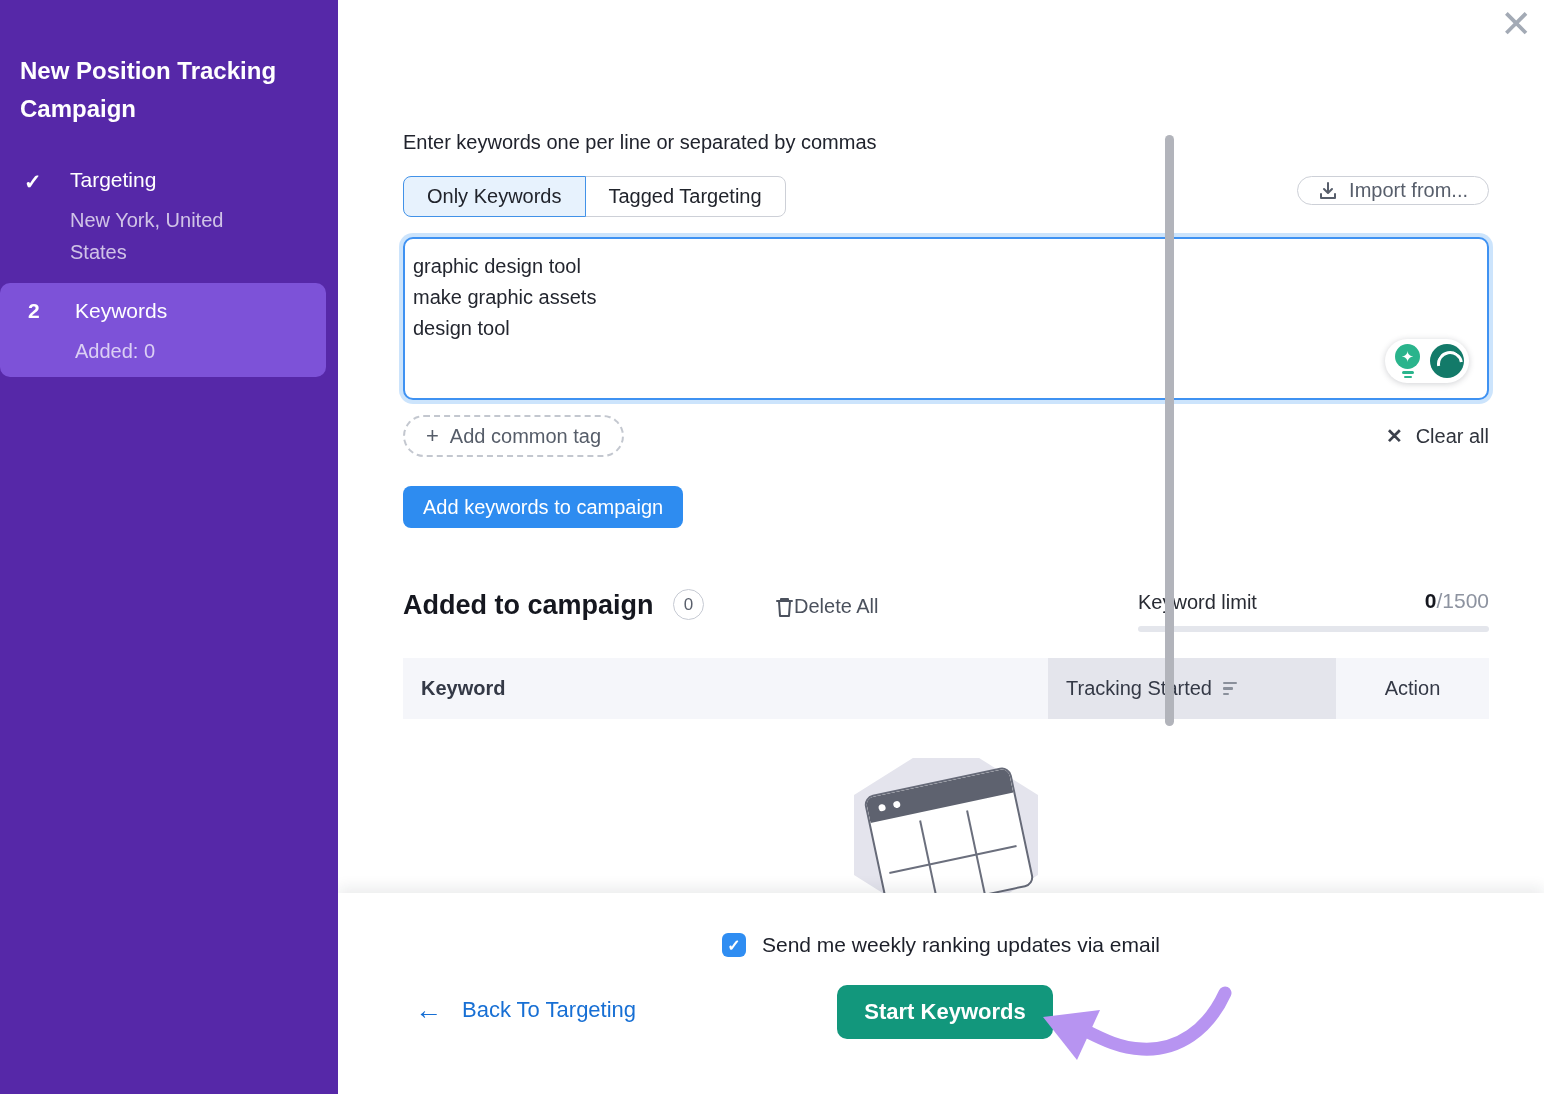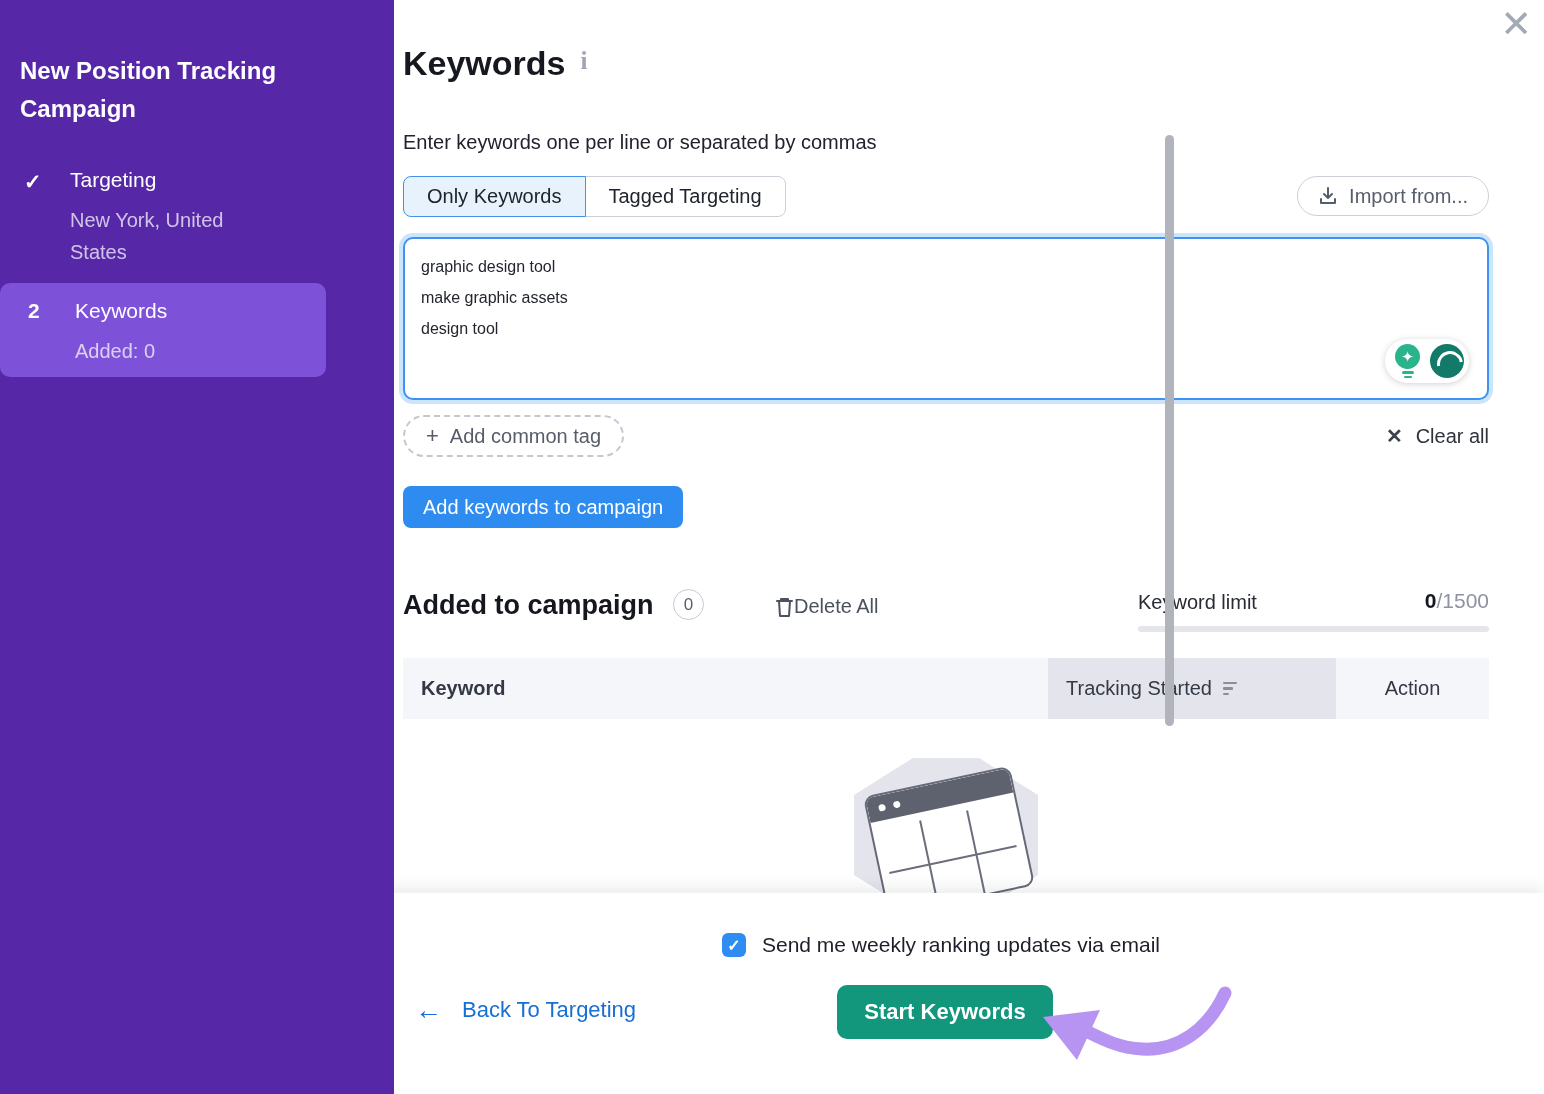--- a/index.html
+++ b/index.html
@@ -1,21 +1,21 @@
 <!DOCTYPE html>
 <html><head>
 <meta charset="utf-8">
 <style>
   * { margin:0; padding:0; box-sizing:border-box; }
   html,body { width:1544px; height:1094px; overflow:hidden; background:#fff;
     font-family:"Liberation Sans", sans-serif; }
   .stage { position:relative; width:1544px; height:1094px; background:#fff; overflow:hidden; }
 
   
-  .sidebar { position:absolute; left:0; top:0; bottom:0; width:394px; background:#5628a8; z-index:6; }
+  .sidebar { position:absolute; left:0; top:0; bottom:0; width:338px; background:#5628a8; z-index:6; }
   .sidebar-title { position:absolute; left:20px; top:52px; width:300px; color:#fff;
     font-size:24px; font-weight:700; line-height:38px; }
   .step { position:absolute; left:0; width:338px; color:#fff; }
   .step-check { position:absolute; left:24px; top:2px; font-size:21px; font-weight:700; color:#fff; }
   .step-num { position:absolute; left:28px; top:16px; font-size:21px; font-weight:700; }
   .step-label { position:absolute; left:70px; top:0; font-size:21px; font-weight:400; }
   .step-sub { position:absolute; left:70px; top:36px; width:210px; font-size:20px; line-height:32px;
     color:rgba(255,255,255,0.72); }
   .step-targeting { top:168px; }
   .step-keywords { top:283px; width:326px; height:94px; background:#7d52d8; border-radius:10px; }
@@ -32,27 +32,27 @@
     font-size:25px; color:#a0a6b0; }
   .subtitle { position:absolute; left:65px; top:131px; font-size:20px; color:#20232d; }
 
   .tabs { position:absolute; left:65px; top:176px; display:flex; }
   .tab { height:41px; line-height:39px; padding:0 23px; font-size:20px; color:#21242c;
     background:#fff; border:1px solid #cdd0d7; cursor:pointer; }
   .tab:first-child { border-radius:8px 0 0 8px; }
   .tab:last-child { border-radius:0 8px 8px 0; margin-left:-1px; }
   .tab.selected { background:#e7f2fd; border:1px solid #4292e8; position:relative; z-index:2; }
 
-  .import-btn { position:absolute; right:55px; top:176px; height:40px; padding:0 20px;
+  .import-btn { position:absolute; right:55px; top:176px; height:29px; padding:0 20px;
     background:#fff; border:1px solid #cdd0d7; border-radius:21px; display:flex;
     align-items:center; gap:11px; font-size:20px; color:#575e6b; cursor:pointer; }
 
   .kw-textarea { position:absolute; left:65px; top:237px; width:1086px; height:163px;
     border:2px solid #3f92f2; border-radius:10px; box-shadow:0 0 0 4px rgba(86,164,246,0.3);
-    padding:12px 16px; font-size:16px; line-height:31px; color:#23262f; resize:none; outline:none;
+    padding:12px 8px; font-size:20px; line-height:31px; color:#23262f; resize:none; outline:none;
     font-family:"Liberation Sans", sans-serif; background:#fff; }
 
   .icon-pill { position:absolute; left:1047px; top:339px; width:84px; height:44px; background:#fff;
     border-radius:22px; box-shadow:0 1px 6px rgba(40,44,60,0.22); display:flex; align-items:center;
     justify-content:center; gap:5px; z-index:2; }
   .bulb-icon { width:34px; height:34px; display:flex; flex-direction:column; align-items:center;
     justify-content:center; cursor:pointer; }
   .bulb-head { width:25px; height:25px; border-radius:50%; background:#2ab48c; color:#fff;
     font-size:15px; line-height:25px; text-align:center; }
   .bulb-base1 { width:12px; height:3.5px; background:#2ab48c; border-radius:2px; margin-top:1.5px; }
@@ -156,21 +156,20 @@
       <span class="step-num">2</span>
       <span class="step-label">Keywords</span>
       <span class="step-sub">Added: 0</span>
     </div>
   </aside>
 
   <section class="main">
 
     <span class="close-icon">✕</span>
 
-    <h1 class="page-title"><span>Keywords</span><span class="info-icon">i</span></h1>
 
     <div class="subtitle">Enter keywords one per line or separated by commas</div>
 
     <div class="tabs">
       <div class="tab selected">Only Keywords</div>
       <div class="tab">Tagged Targeting</div>
     </div>
 
     <button class="import-btn">
       <svg width="20" height="20" viewBox="0 0 20 20">

